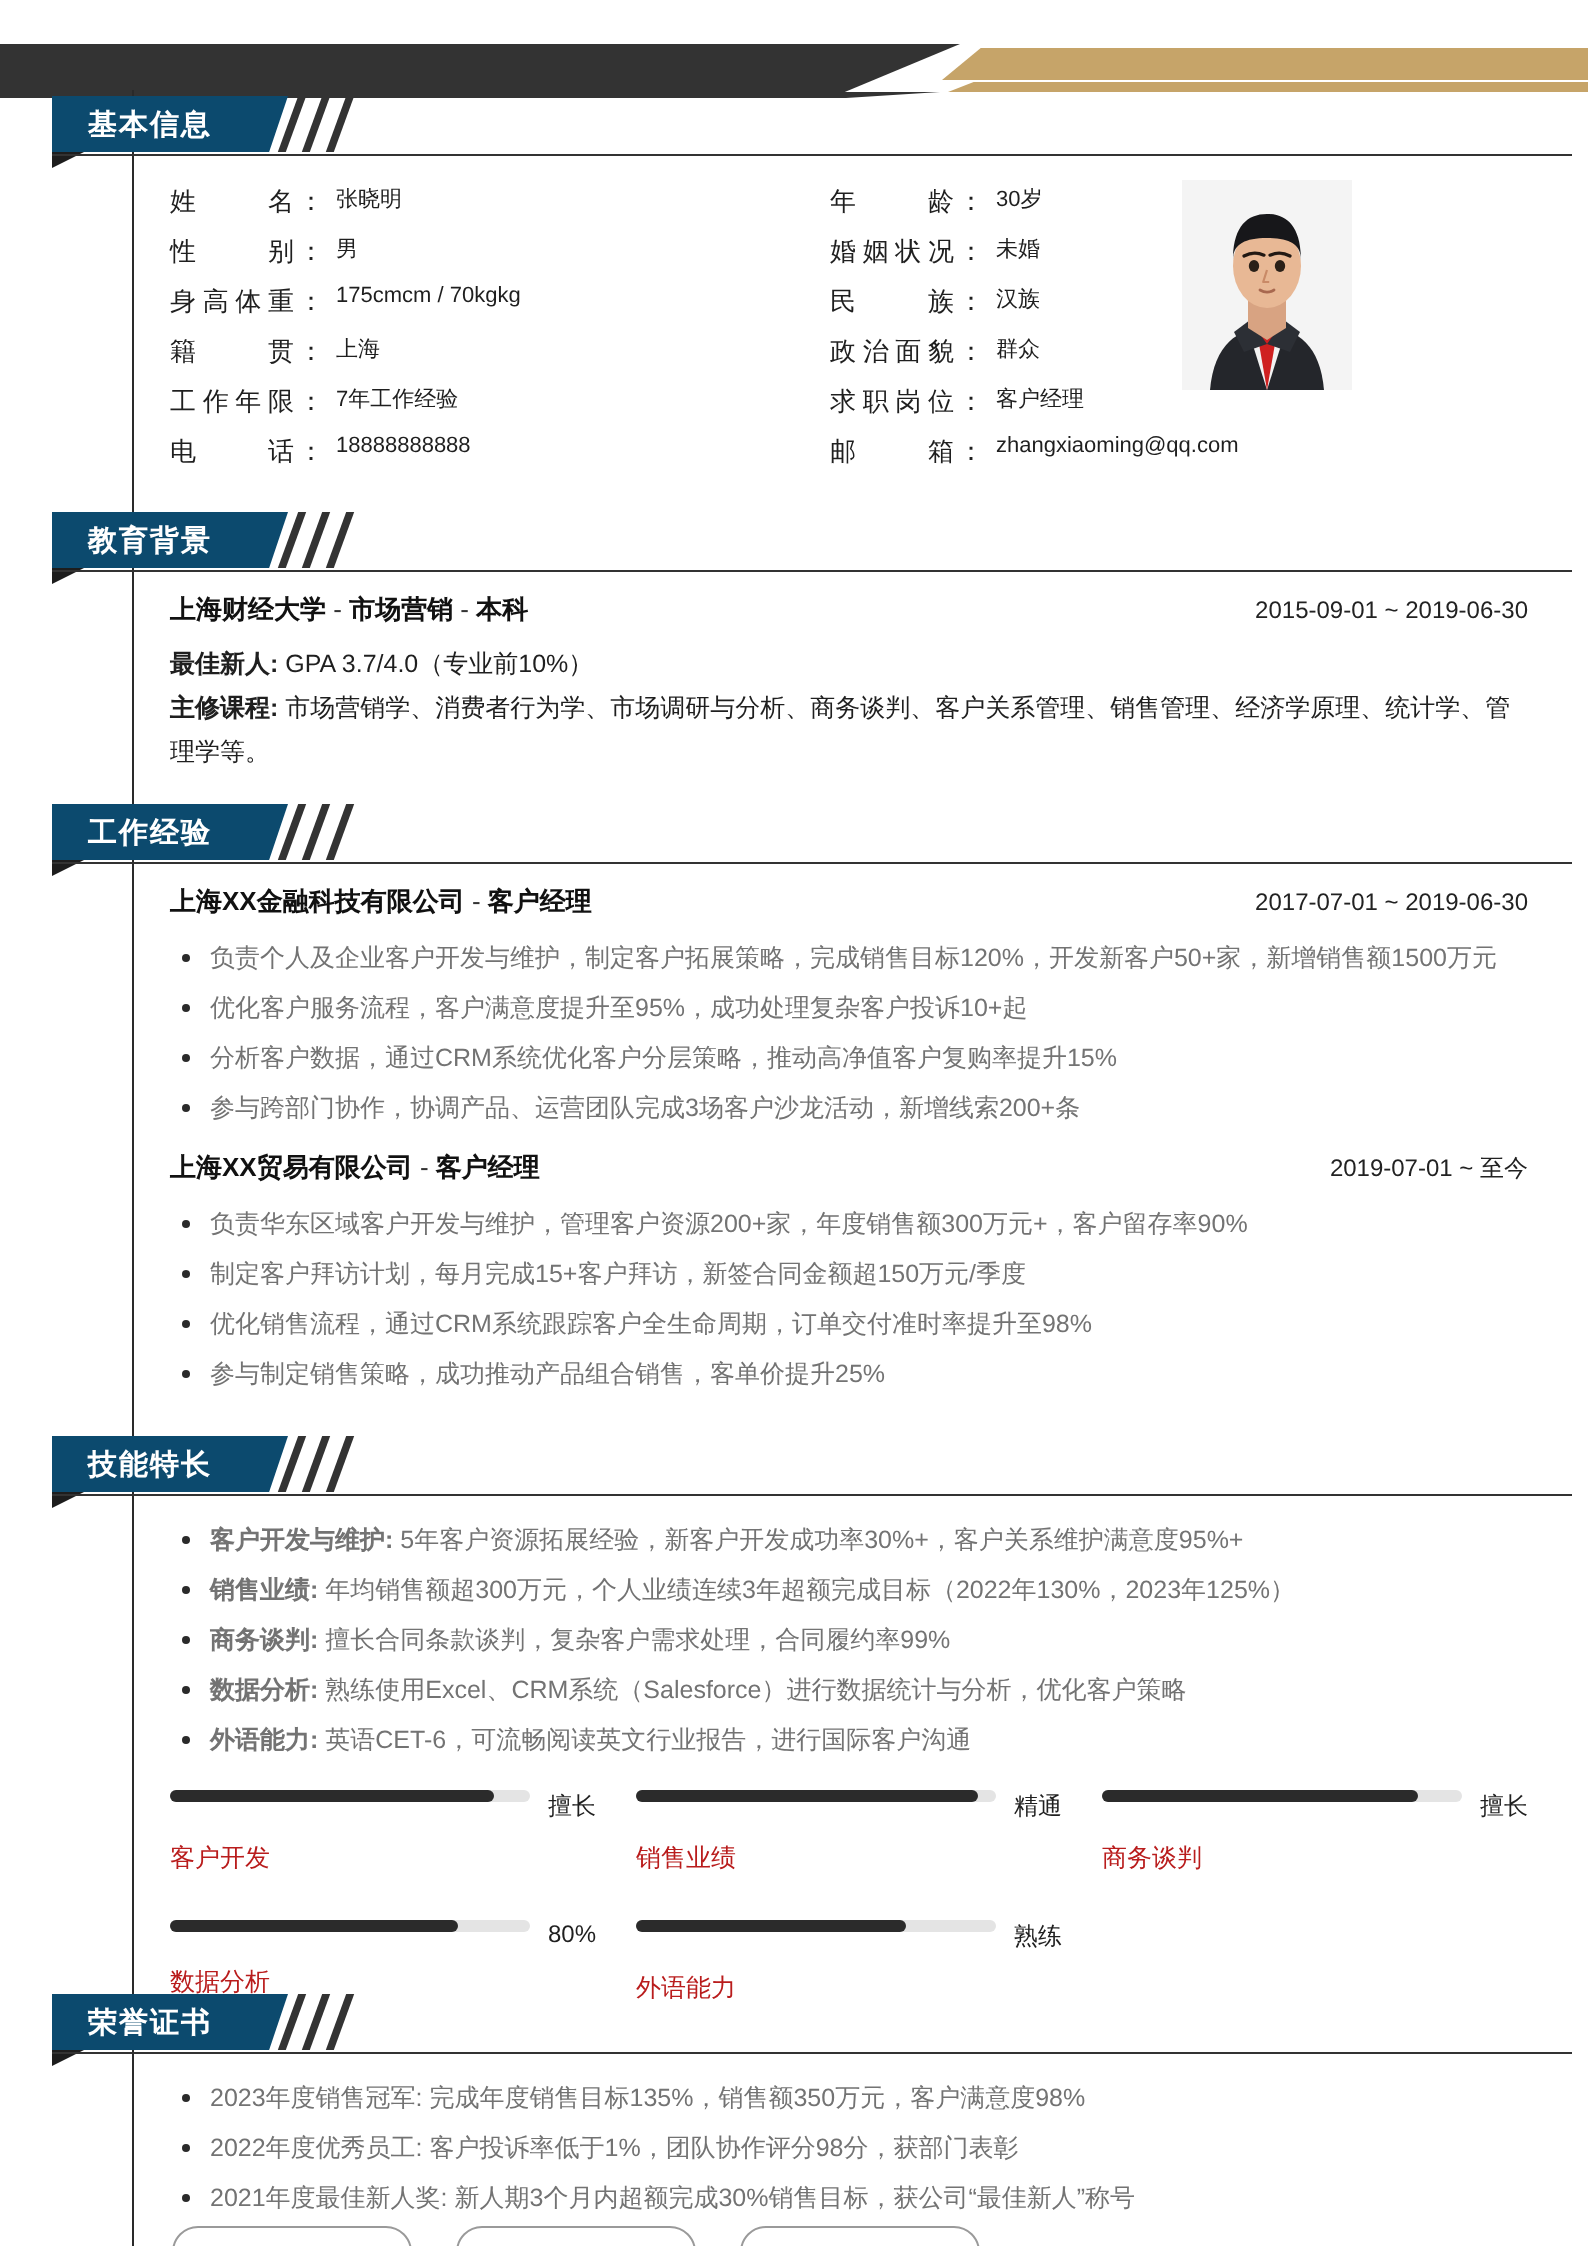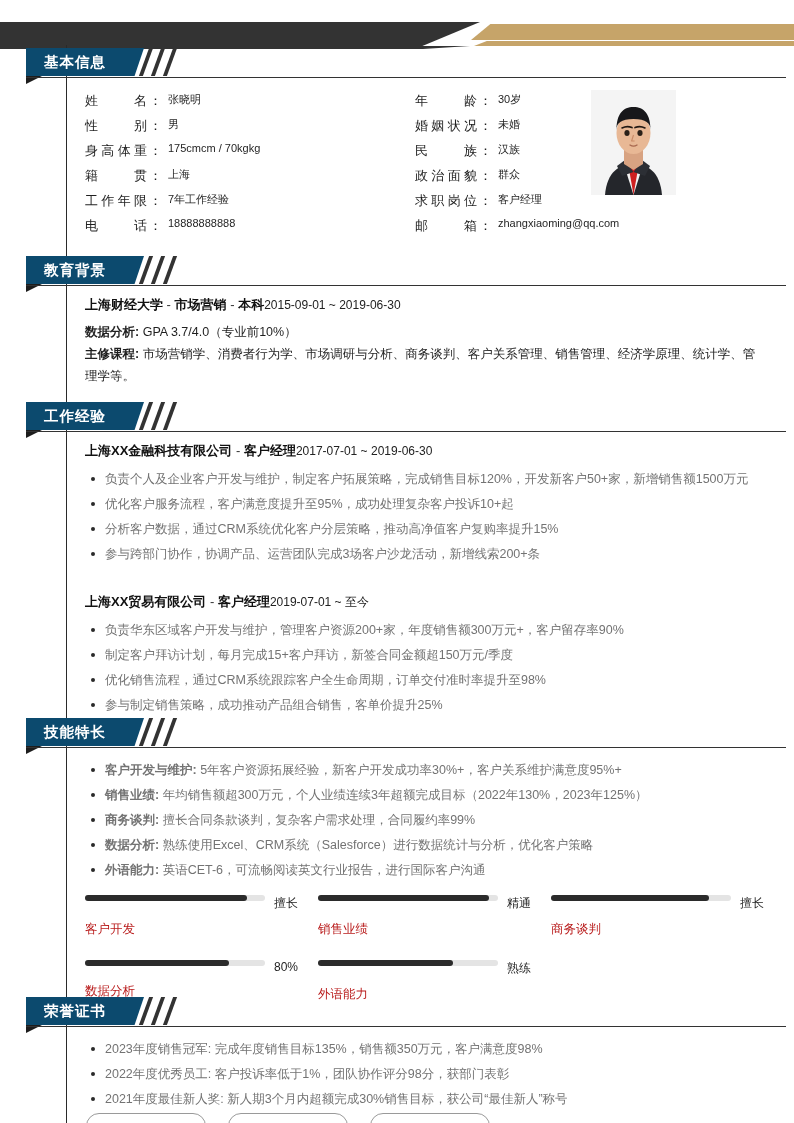--- a/index.html
+++ b/index.html
@@ -172,21 +172,21 @@
     width: 85px;
     height: 105px;
     overflow: hidden;
     background: #f3f3f3;
   }
   .photo svg { display: block; }
 
   
   .entry-head {
     display: flex;
-    justify-content: flex-start;
+    justify-content: space-between;
     align-items: baseline;
     margin-bottom: 7px;
   }
   .entry-title {
     font-size: 13px;
     font-weight: bold;
     color: #111;
   }
   .entry-title .sep { font-weight: normal; color: #333; }
   .entry-date {
@@ -218,21 +218,21 @@
     position: absolute;
     left: 6px;
     top: 10px;
     width: 4px;
     height: 4px;
     border-radius: 50%;
     background: #2a2a2a;
   }
   ul.bullets li b { font-weight: bold; }
 
-  .entry { margin-bottom: 26px; }
+  .entry { margin-bottom: 8px; }
   .entry.last { margin-bottom: 0; }
 
   
   .bars {
     display: flex;
     flex-wrap: wrap;
     margin-top: 12px;
     width: 700px;
   }
   .bar-item {
@@ -435,21 +435,21 @@
   </div>
   <div class="sec-body">
     <div class="entry last">
       <div class="entry-head">
         <div class="entry-title">
           <span>上海财经大学</span><span class="sep"> - </span><span>市场营销</span><span class="sep"> - </span><span>本科</span>
         </div>
         <div class="entry-date">2015-09-01 ~ 2019-06-30</div>
       </div>
       <div class="kv-line">
-        <b>数据分析:</b>
+        <b>最佳新人:</b>
         <span>GPA 3.7/4.0（专业前10%）</span>
       </div>
       <div class="kv-line">
         <b>主修课程:</b>
         <span>市场营销学、消费者行为学、市场调研与分析、商务谈判、客户关系管理、销售管理、经济学原理、统计学、管理学等。</span>
       </div>
     </div>
   </div>
 </div>
 

